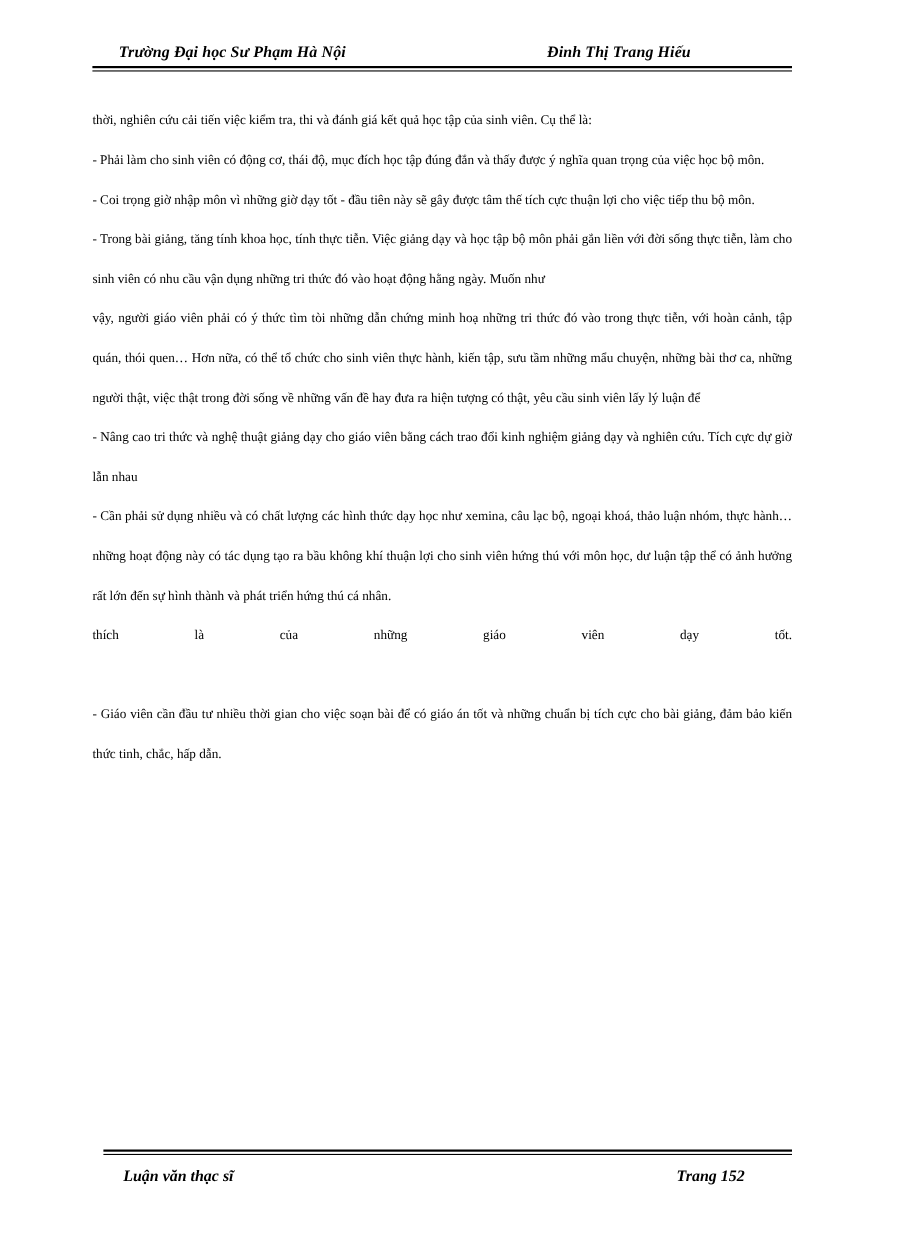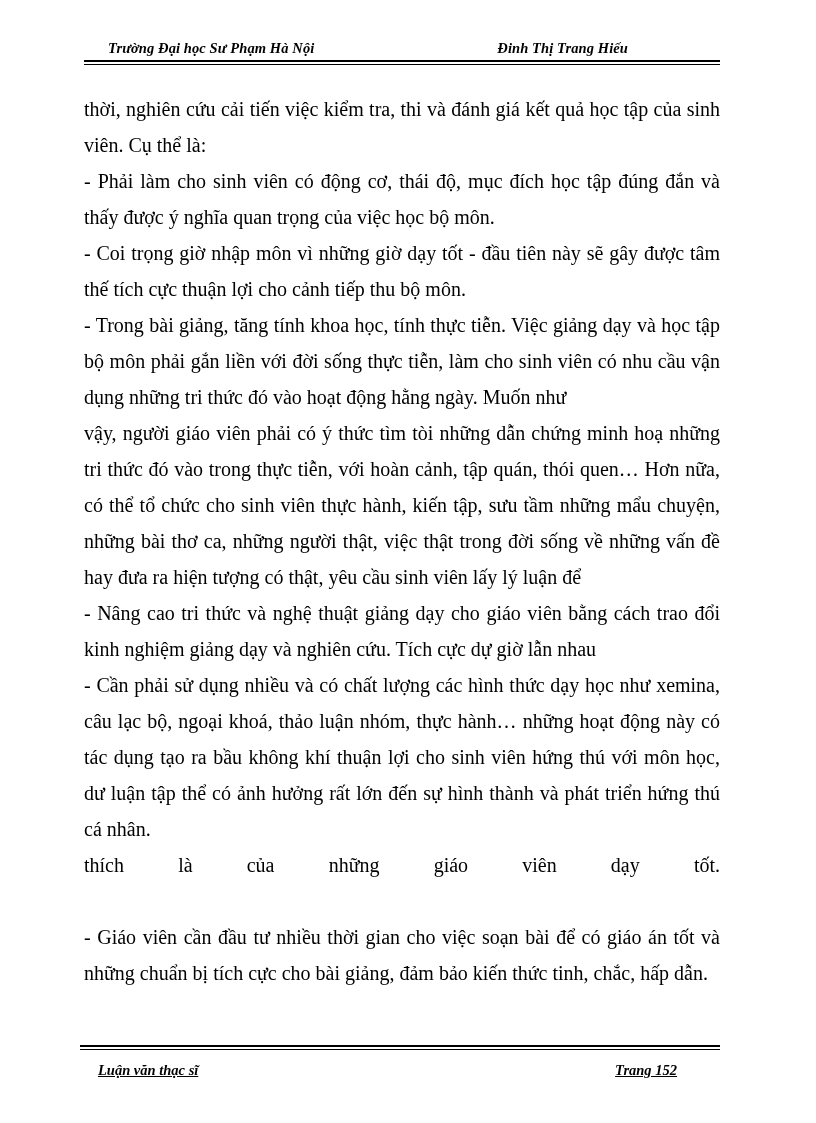--- a/index.html
+++ b/index.html
@@ -41,21 +41,21 @@
   }
   .rule-double {
     border-top: 2.2px solid #000;
     border-bottom: 1px solid #000;
     height: 2px;
     margin: 1px 0 0 0;
   }
   .rule-top { margin-bottom: 26px; }
   
   .body-text {
-    font-size: 20px;
+    font-size: 12px;
     line-height: 36px;
     text-align: justify;
     text-justify: inter-word;
   }
   .body-text p {
     margin: 0;
     text-indent: 0;
   }
   .p-indent { text-indent: 56px; }
   .p-indent-large { text-indent: 92px; }
@@ -63,24 +63,23 @@
     text-align: justify;
   }
   .spread::after {
     content: "";
     display: inline-block;
     width: 100%;
   }
   
   .footer-wrap {
     position: absolute;
-    left: 80px;
+    left: 94px;
     right: 72px;
     bottom: 44px;
-    text-decoration: underline;
   }
   .rule-bottom {
     border-top: 2.2px solid #000;
     border-bottom: 1px solid #000;
     height: 2px;
     margin-bottom: 12px;
   }
   .footer {
     display: flex;
     justify-content: space-between;
@@ -99,21 +98,21 @@
 
   <div class="header">
     <span class="left">Trường Đại học Sư Phạm Hà Nội</span>
     <span class="right">Đinh Thị Trang Hiếu</span>
   </div>
   <div class="rule-double rule-top"></div>
 
   <div class="body-text">
     <p class="p-indent">thời, nghiên cứu cải tiến việc kiểm tra, thi và đánh giá kết quả học tập của sinh viên. Cụ thể là:</p>
     <p class="p-indent">- Phải làm cho sinh viên có động cơ, thái độ, mục đích học tập đúng đắn và thấy được ý nghĩa quan trọng của việc học bộ môn.</p>
-    <p class="p-indent">- Coi trọng giờ nhập môn vì những giờ dạy tốt - đầu tiên này sẽ gây được tâm thế tích cực thuận lợi cho cảnh tiếp thu bộ môn.</p>
+    <p class="p-indent">- Coi trọng giờ nhập môn vì những giờ dạy tốt - đầu tiên này sẽ gây được tâm thế tích cực thuận lợi cho việc tiếp thu bộ môn.</p>
     <p class="p-indent">- Trong bài giảng, tăng tính khoa học, tính thực tiễn. Việc giảng dạy và học tập bộ môn phải gắn liền với đời sống thực tiễn, làm cho sinh viên có nhu cầu vận dụng những tri thức đó vào hoạt động hằng ngày. Muốn như</p>
     <p class="p-indent-large">vậy, người giáo viên phải có ý thức tìm tòi những dẫn chứng minh hoạ những tri thức đó vào trong thực tiễn, với hoàn cảnh, tập quán, thói quen… Hơn nữa, có thể tổ chức cho sinh viên thực hành, kiến tập, sưu tầm những mẩu chuyện, những bài thơ ca, những người thật, việc thật trong đời sống về những vấn đề hay đưa ra hiện tượng có thật, yêu cầu sinh viên lấy lý luận để</p>
     <p class="p-indent">- Nâng cao tri thức và nghệ thuật giảng dạy cho giáo viên bằng cách trao đổi kinh nghiệm giảng dạy và nghiên cứu. Tích cực dự giờ lẫn nhau</p>
     <p class="p-indent">- Cần phải sử dụng nhiều và có chất lượng các hình thức dạy học như xemina, câu lạc bộ, ngoại khoá, thảo luận nhóm, thực hành… những hoạt động này có tác dụng tạo ra bầu không khí thuận lợi cho sinh viên hứng thú với môn học, dư luận tập thể có ảnh hưởng rất lớn đến sự hình thành và phát triển hứng thú cá nhân.</p>
     <p class="spread">thích là của những giáo viên dạy tốt.</p>
     <p class="p-indent">- Giáo viên cần đầu tư nhiều thời gian cho việc soạn bài để có giáo án tốt và những chuẩn bị tích cực cho bài giảng, đảm bảo kiến thức tinh, chắc, hấp dẫn.</p>
   </div>
 
   <div class="footer-wrap">
     <div class="rule-bottom"></div>

